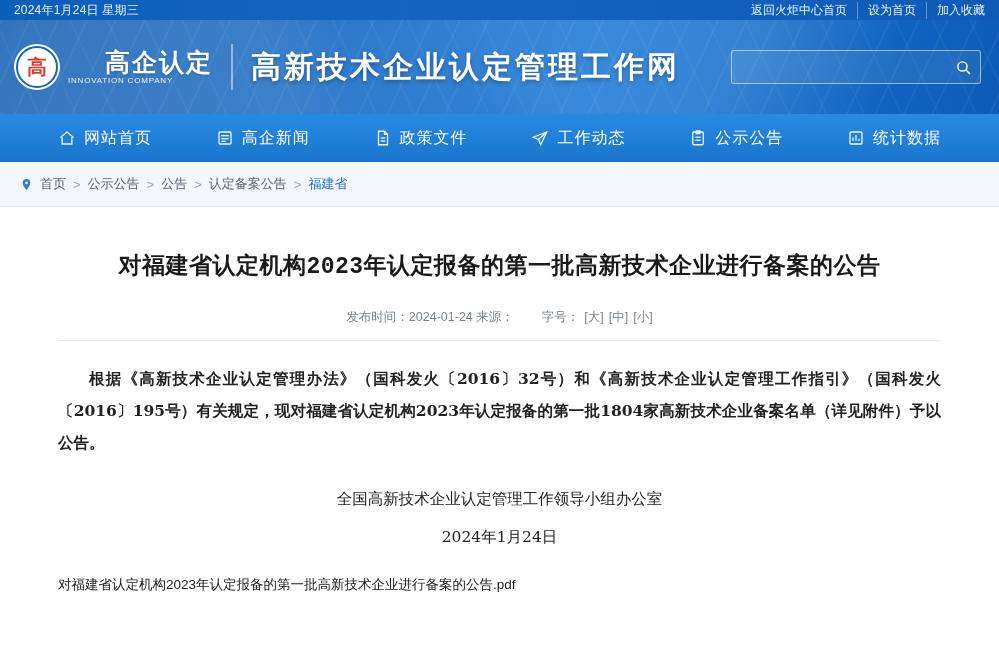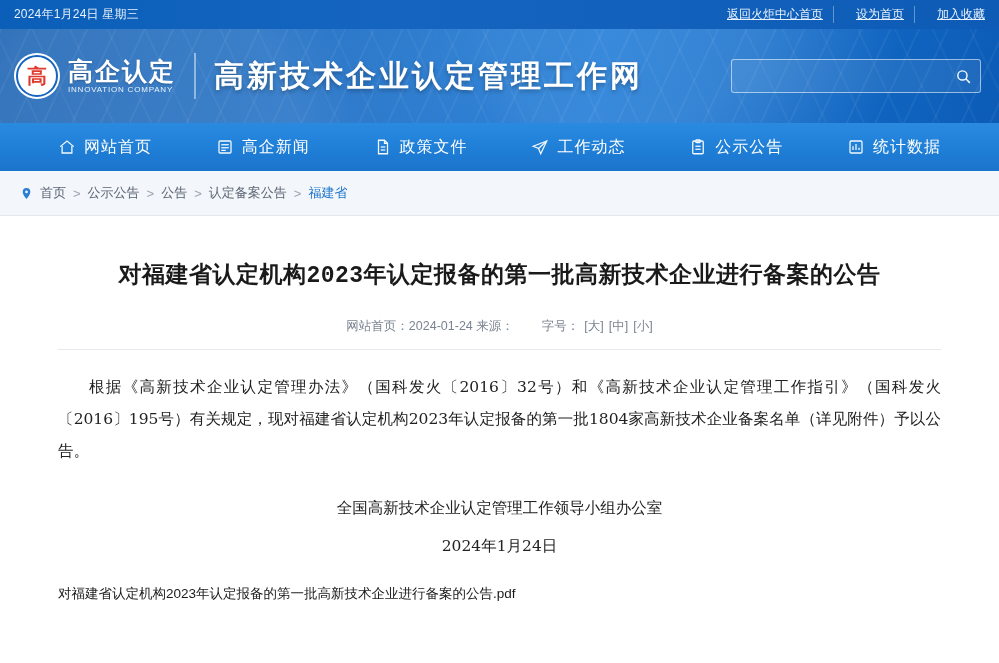--- a/index.html
+++ b/index.html
@@ -10,40 +10,39 @@
     width: 999px;
     height: 663px;
     overflow: hidden;
     font-family: "Liberation Sans", "DejaVu Sans", sans-serif;
     background: #ffffff;
     color: #333;
   }
 
   
   .topbar {
-    height: 29px;
+    height: 20px;
     background: linear-gradient(90deg, #0b5fb8 0%, #1565c0 40%, #0d5bb5 100%);
     color: #e8f1fb;
     font-size: 12px;
     display: flex;
     align-items: center;
     justify-content: space-between;
     padding: 0 14px;
     box-sizing: border-box;
   }
   .topbar .date {
     white-space: nowrap;
     letter-spacing: .2px;
   }
   .topbar .links {
     display: flex;
     align-items: center;
-    gap: 12px;
+    gap: 0;
     font-size: 12px;
-    text-decoration: underline;
   }
   .topbar .links a {
     color: #eaf3fd;
     text-decoration: none;
     padding: 0 10px;
     border-right: 1px solid rgba(255,255,255,.35);
   }
   .topbar .links a:last-child { border-right: none; padding-right: 0; }
 
   
@@ -99,20 +98,21 @@
   .logo-text {
     margin-left: 8px;
     color: #fff;
     line-height: 1.05;
   }
   .logo-text .cn {
     font-size: 25px;
     font-weight: bold;
     letter-spacing: 2px;
     text-shadow: 0 1px 2px rgba(0,0,0,.25);
+    margin-left: 37px;
   }
   .logo-text .en {
     font-size: 8px;
     letter-spacing: .8px;
     opacity: .9;
     margin-top: 2px;
   }
   .site-divider {
     width: 2px;
     height: 46px;
@@ -240,21 +240,21 @@
   .art-meta .fonts .lbl { color: #7a8390; }
   .art-meta .fonts a { color: #7a8390; text-decoration: none; }
   .art-body {
     font-family: "DejaVu Serif", "Liberation Serif", serif;
     font-size: 15.5px;
     line-height: 2.05;
     color: #222;
     padding-top: 22px;
     text-align: justify;
   }
-  .art-body p { margin: 0 0 18px; text-indent: 2em; }
+  .art-body p { margin: 0 0 18px; text-indent: 2em; font-weight: bold; }
   .p-attach { text-indent: 2em; }
   .sign {
     text-align: center;
     text-indent: 0;
     margin: 26px 0 0;
   }
   .sign .line { margin-bottom: 6px; }
   .attachment {
     font-family: "Liberation Sans", sans-serif;
     font-size: 13.5px;
@@ -370,21 +370,21 @@
     <span class="sep">&gt;</span>
     <span class="current">福建省</span>
   </div>
 </div>
 
 <div class="article">
   <div class="art-title">对福建省认定机构2023年认定报备的第一批高新技术企业进行备案的公告</div>
 
   <div class="art-meta">
     <div>
-      <span>网站首页：</span><span>2024-01-24</span>
+      <span>发布时间：</span><span>2024-01-24</span>
       <span>来源：</span><span></span>
     </div>
     <div class="fonts">
       <span class="lbl">字号：</span>
       <a href="#">[大]</a>
       <a href="#">[中]</a>
       <a href="#">[小]</a>
     </div>
   </div>
 

